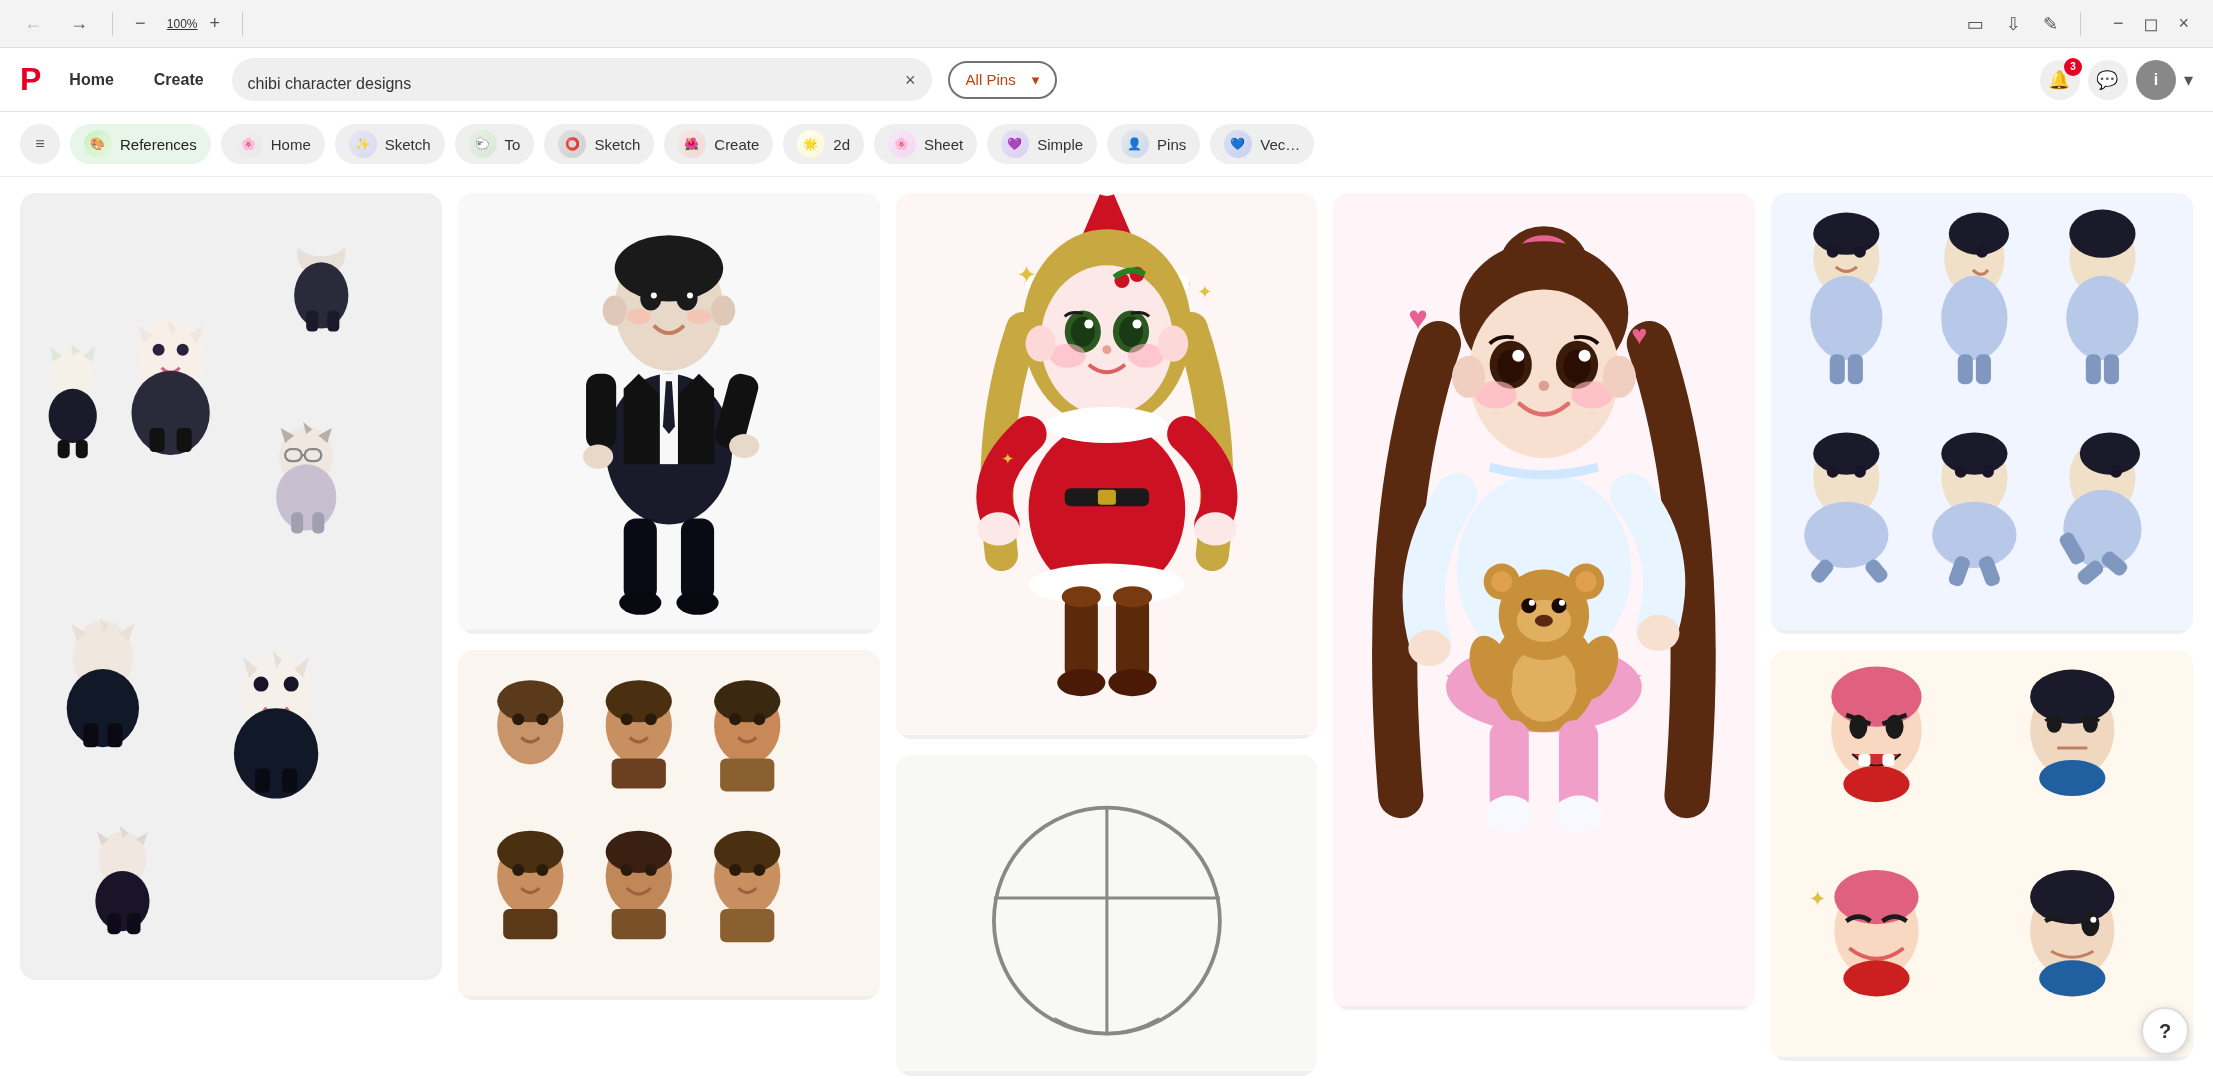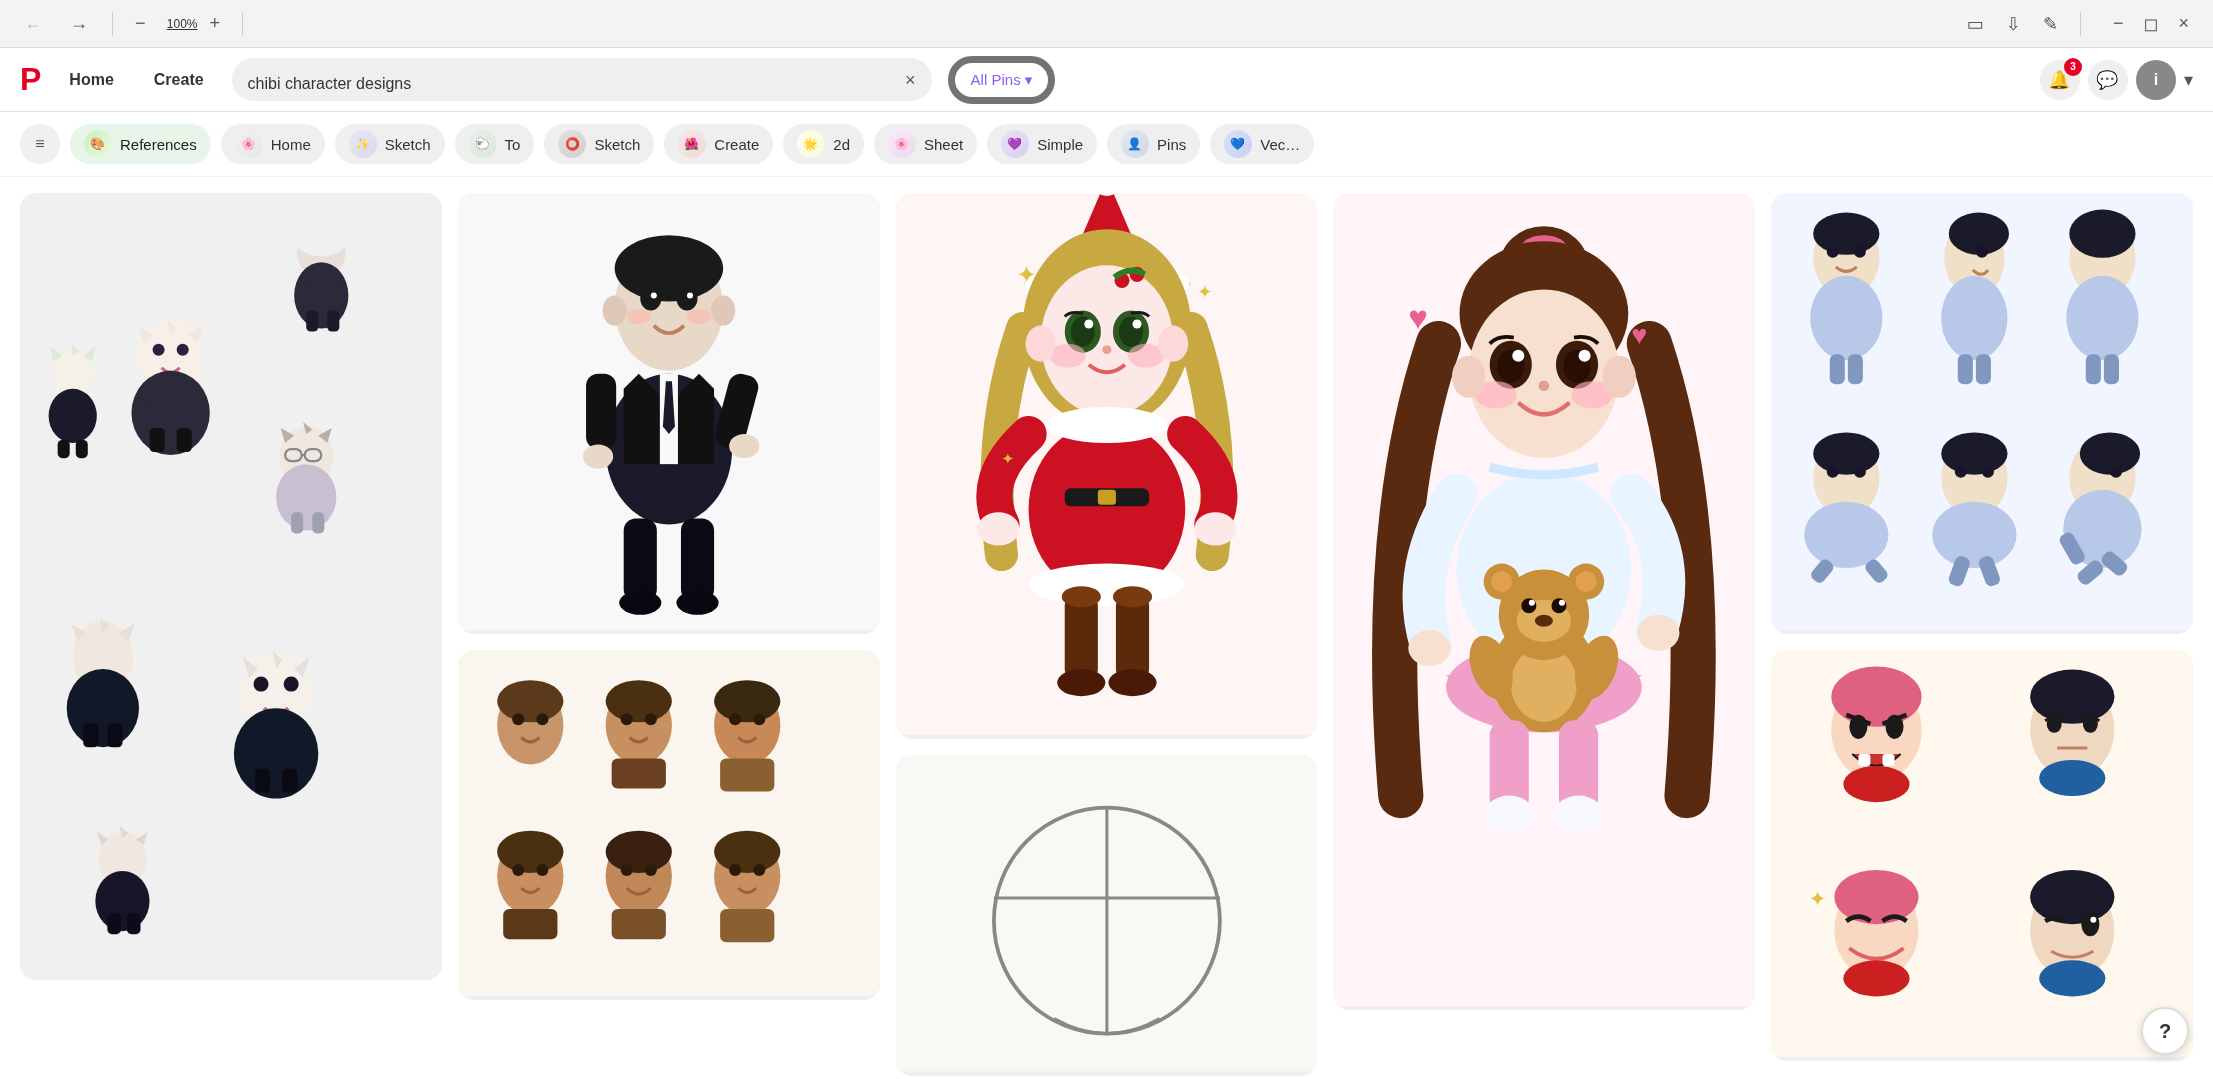--- a/index.html
+++ b/index.html
@@ -102,29 +102,29 @@
       background: none;
       border: none;
       cursor: pointer;
       color: #555;
       font-size: 18px;
       line-height: 1;
     }
     .all-pins-btn {
       display: flex;
       align-items: center;
-      gap: 4px;
+      gap: 16px;
       background: #fff;
-      border: 7px solid #737373;
+      border: 2px solid #737373;
       border-radius: 24px;
       padding: 8px 16px;
       font-size: 15px;
       cursor: pointer;
       font-weight: 500;
-      color: #8b5cf6;
+      color: #c2410c;
     }
     .nav-actions {
       display: flex;
       align-items: center;
       gap: 8px;
       margin-left: auto;
     }
     .nav-icon-btn {
       position: relative;
       background: #efefef;

